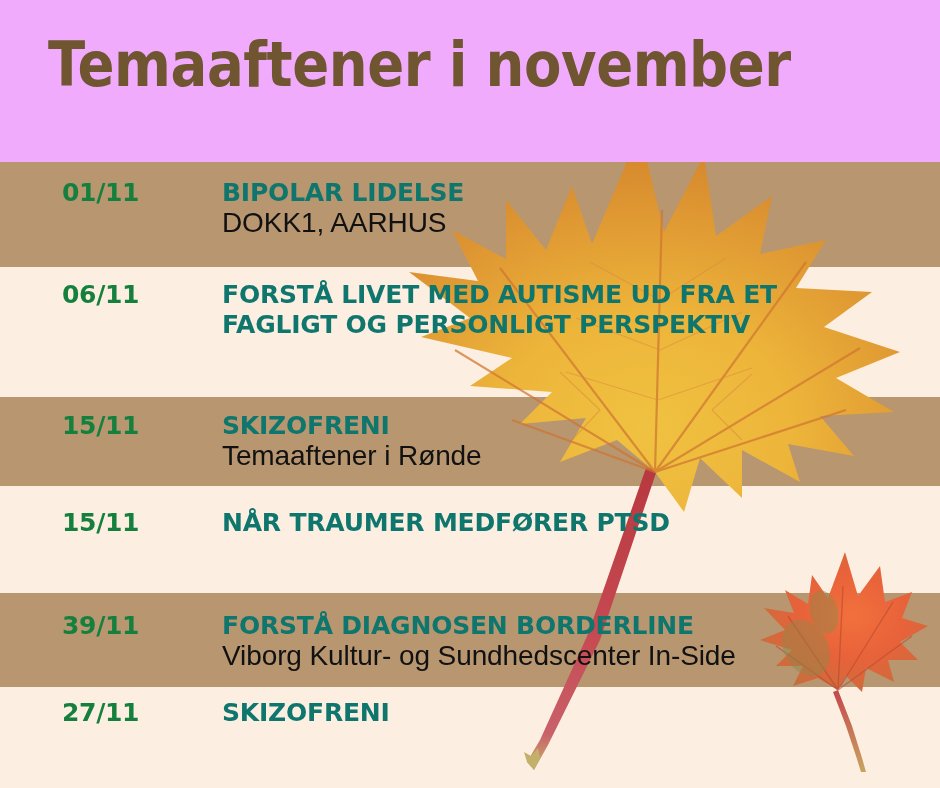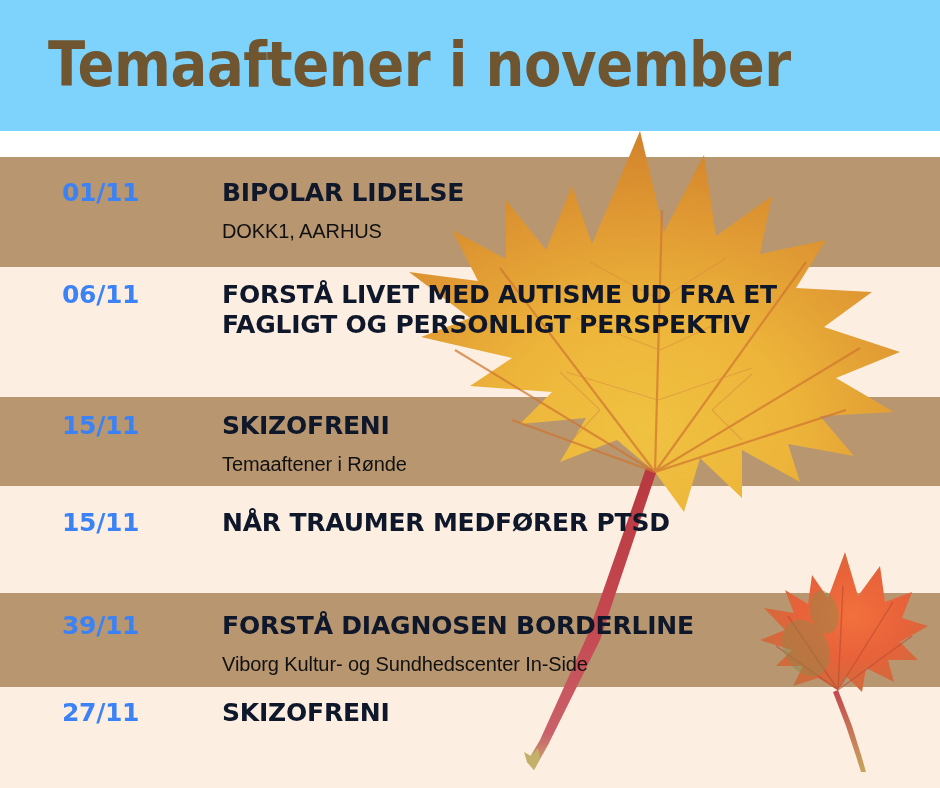--- a/index.html
+++ b/index.html
@@ -19,22 +19,22 @@
     height: 788px;
     overflow: hidden;
     background: #ffffff;
   }
 
   
   #header {
     position: absolute;
     left: 0; top: 0;
     width: 940px;
-    height: 131px;
-    background: #7dd3fc;
+    height: 162px;
+    background: #f0abfc;
     z-index: 5;
   }
   #poster-title {
     position: absolute;
     left: 48px;
     top: 26px;
     font-family: "DejaVu Sans", sans-serif;
     font-weight: bold;
     font-size: 62px;
     line-height: 78px;
@@ -85,47 +85,47 @@
     width: 940px;
   }
   .event-date {
     position: absolute;
     left: 62px;
     top: 0;
     font-family: "DejaVu Sans", sans-serif;
     font-weight: bold;
     font-size: 25px;
     line-height: 30px;
-    color: #3b82f6;
+    color: #15803d;
     letter-spacing: -0.3px;
     white-space: nowrap;
   }
   .event-body {
     position: absolute;
     left: 222px;
     top: 0;
     width: 700px;
   }
   .event-title {
     font-family: "DejaVu Sans", sans-serif;
     font-weight: bold;
     font-size: 25px;
     line-height: 30px;
-    color: #0f172a;
+    color: #0f766e;
     letter-spacing: -0.2px;
     white-space: pre-line;
   }
   .event-venue {
     font-family: "Liberation Sans", sans-serif;
     font-weight: normal;
-    font-size: 20px;
+    font-size: 28px;
     line-height: 27px;
     color: #111111;
     letter-spacing: -0.1px;
-    margin-top: 10px;
+    margin-top: 1px;
     white-space: nowrap;
   }
 </style>
 </head>
 <body>
 
 <div id="poster">
 
   <div id="rows">
     <div class="row brown" style="top:157px;height:110px;"></div>

